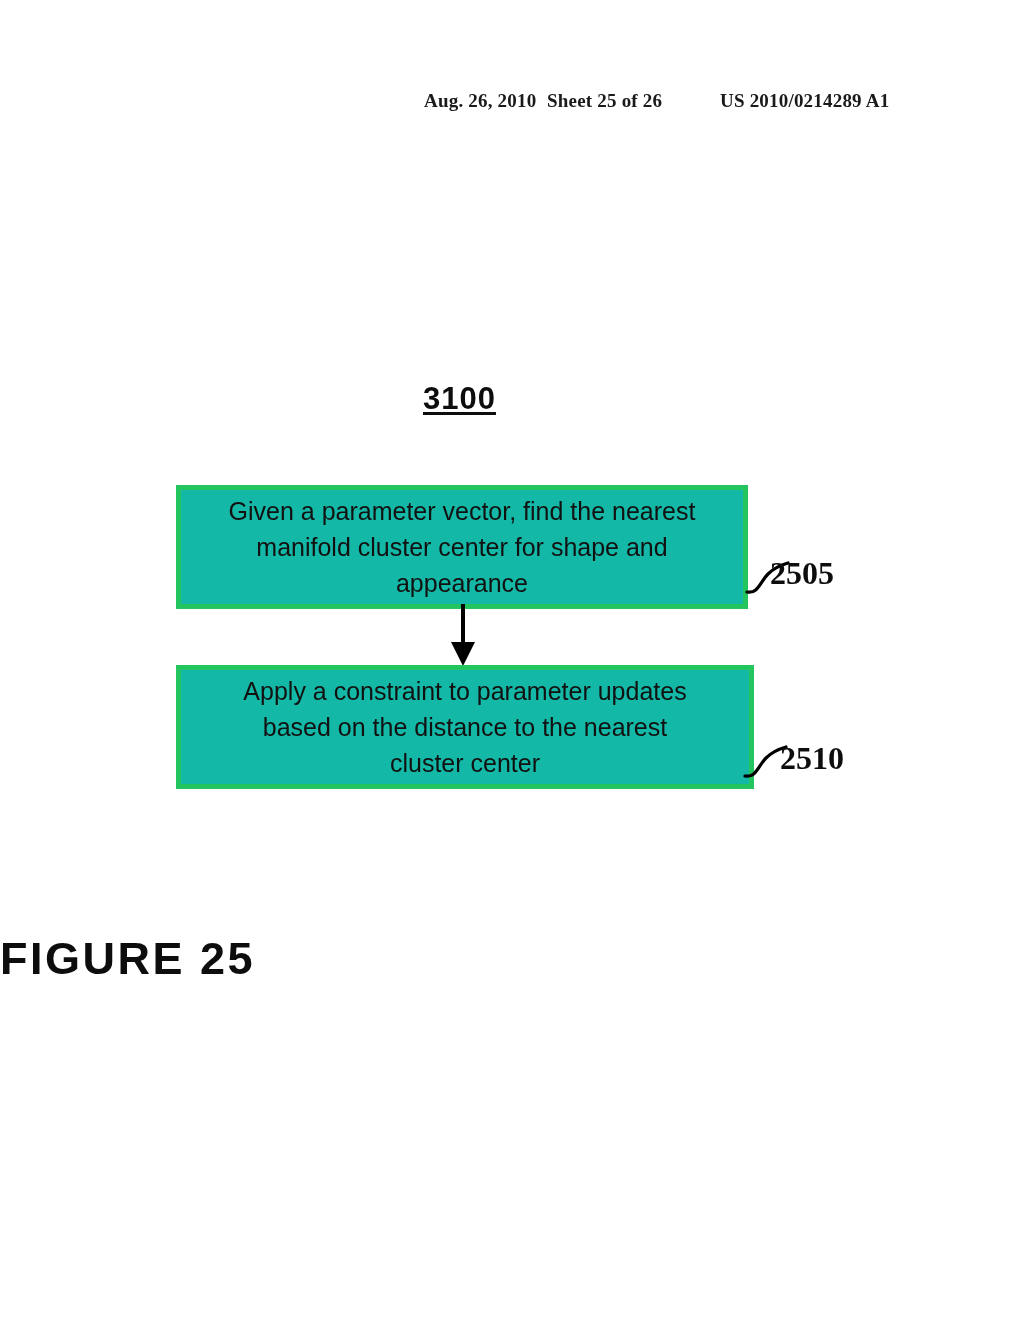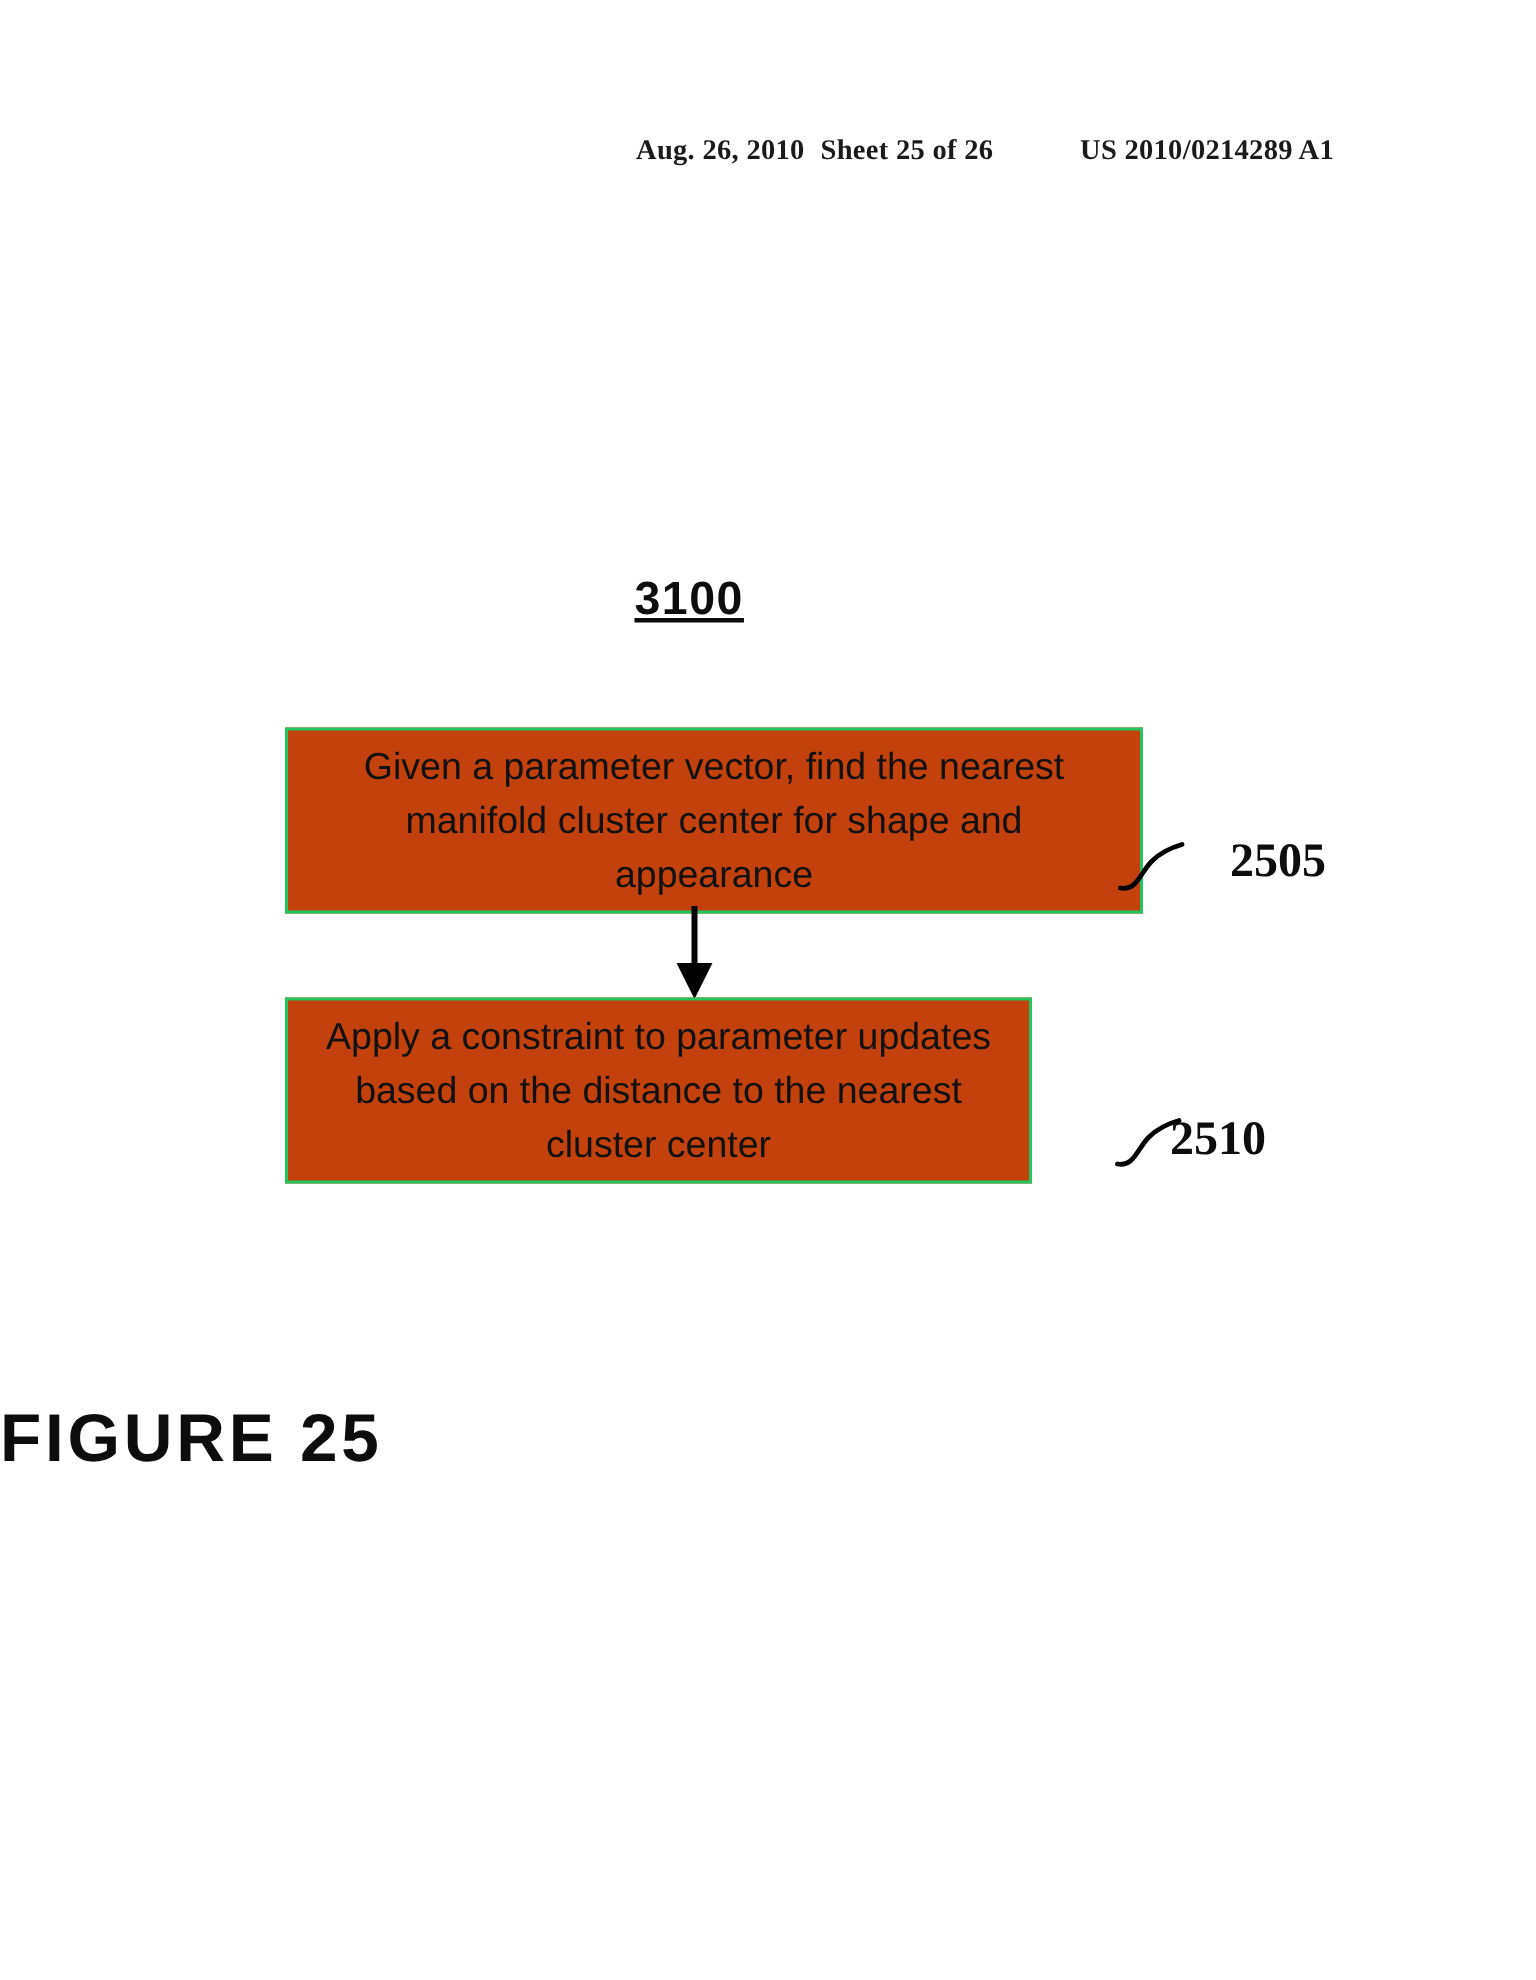--- a/index.html
+++ b/index.html
@@ -45,39 +45,38 @@
     text-underline-offset: 3px;
     text-decoration-thickness: 3px;
     color: #0d0d0d;
     white-space: nowrap;
   }
 
   
   .fbox {
     position: absolute;
     box-sizing: border-box;
-    border: 2px solid #22c55e;
-    background: #c2410c;
+    border: 5px solid #22c55e;
+    background: #14b8a6;
     display: flex;
     align-items: center;
     justify-content: center;
-    margin-left: 14px;
   }
   .fbox-text {
     font-family: "Liberation Sans", sans-serif;
     font-size: 25px;
     line-height: 36px;
     text-align: center;
     color: #111111;
     padding: 0 10px;
     white-space: pre-line;
   }
 
   #box-2505 { left: 176px; top: 485px; width: 572px; height: 124px; }
-  #box-2510 { left: 176px; top: 665px; width: 498px; height: 124px; }
+  #box-2510 { left: 176px; top: 665px; width: 578px; height: 124px; }
 
   
   #arrow-connector {
     position: absolute;
     left: 440px;
     top: 604px;
     width: 46px;
     height: 64px;
   }
 
@@ -90,21 +89,21 @@
 
   .callout {
     position: absolute;
     font-family: "Liberation Serif", serif;
     font-weight: bold;
     font-size: 32px;
     letter-spacing: 0px;
     color: #0d0d0d;
     white-space: nowrap;
   }
-  #callout-2505 { left: 820px; top: 555px; }
+  #callout-2505 { left: 770px; top: 555px; }
   #callout-2510 { left: 780px; top: 740px; }
 
   
   #fig-caption {
     position: absolute;
     left: 0;
     top: 933px;
     width: 1024px;
     font-family: "Liberation Sans", sans-serif;
     font-weight: bold;

